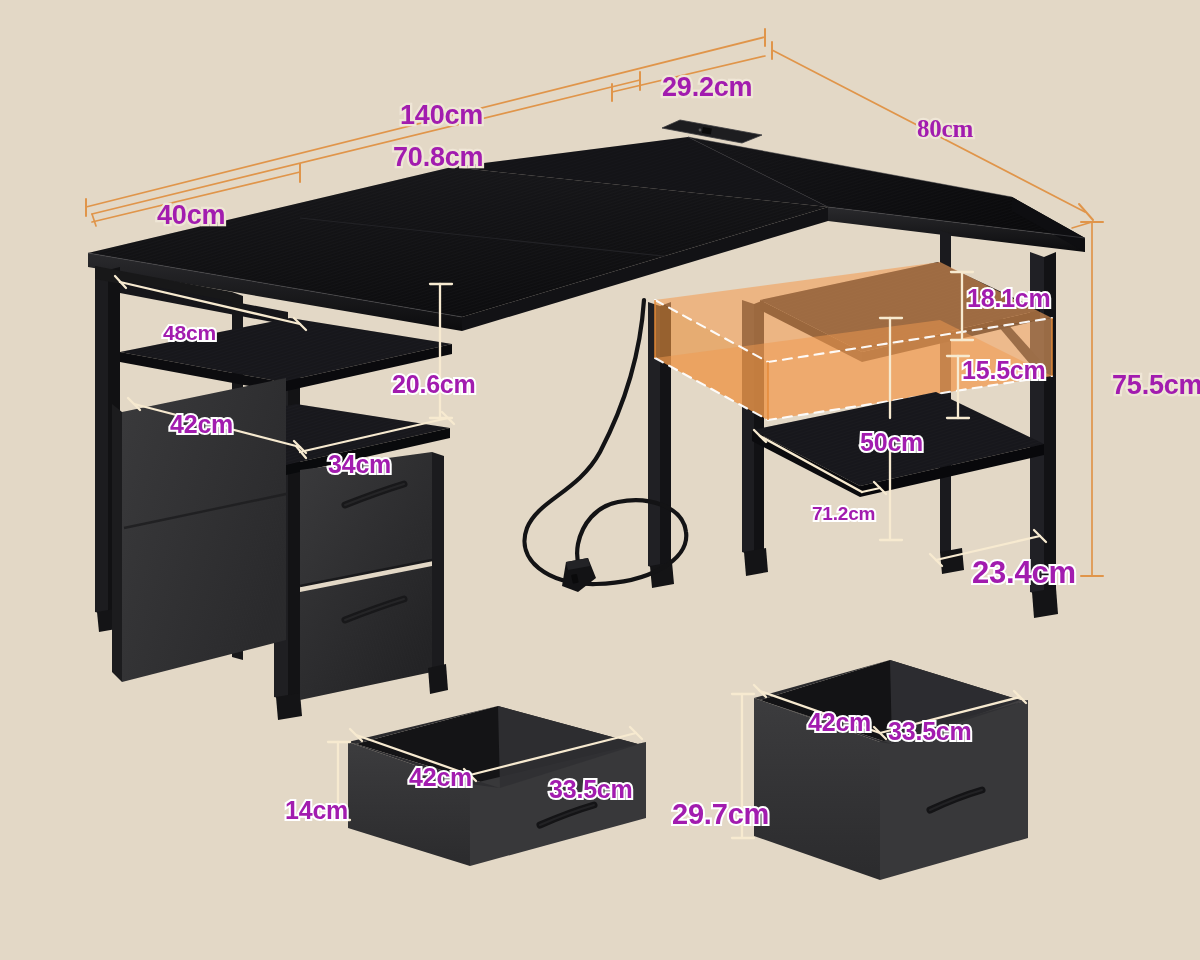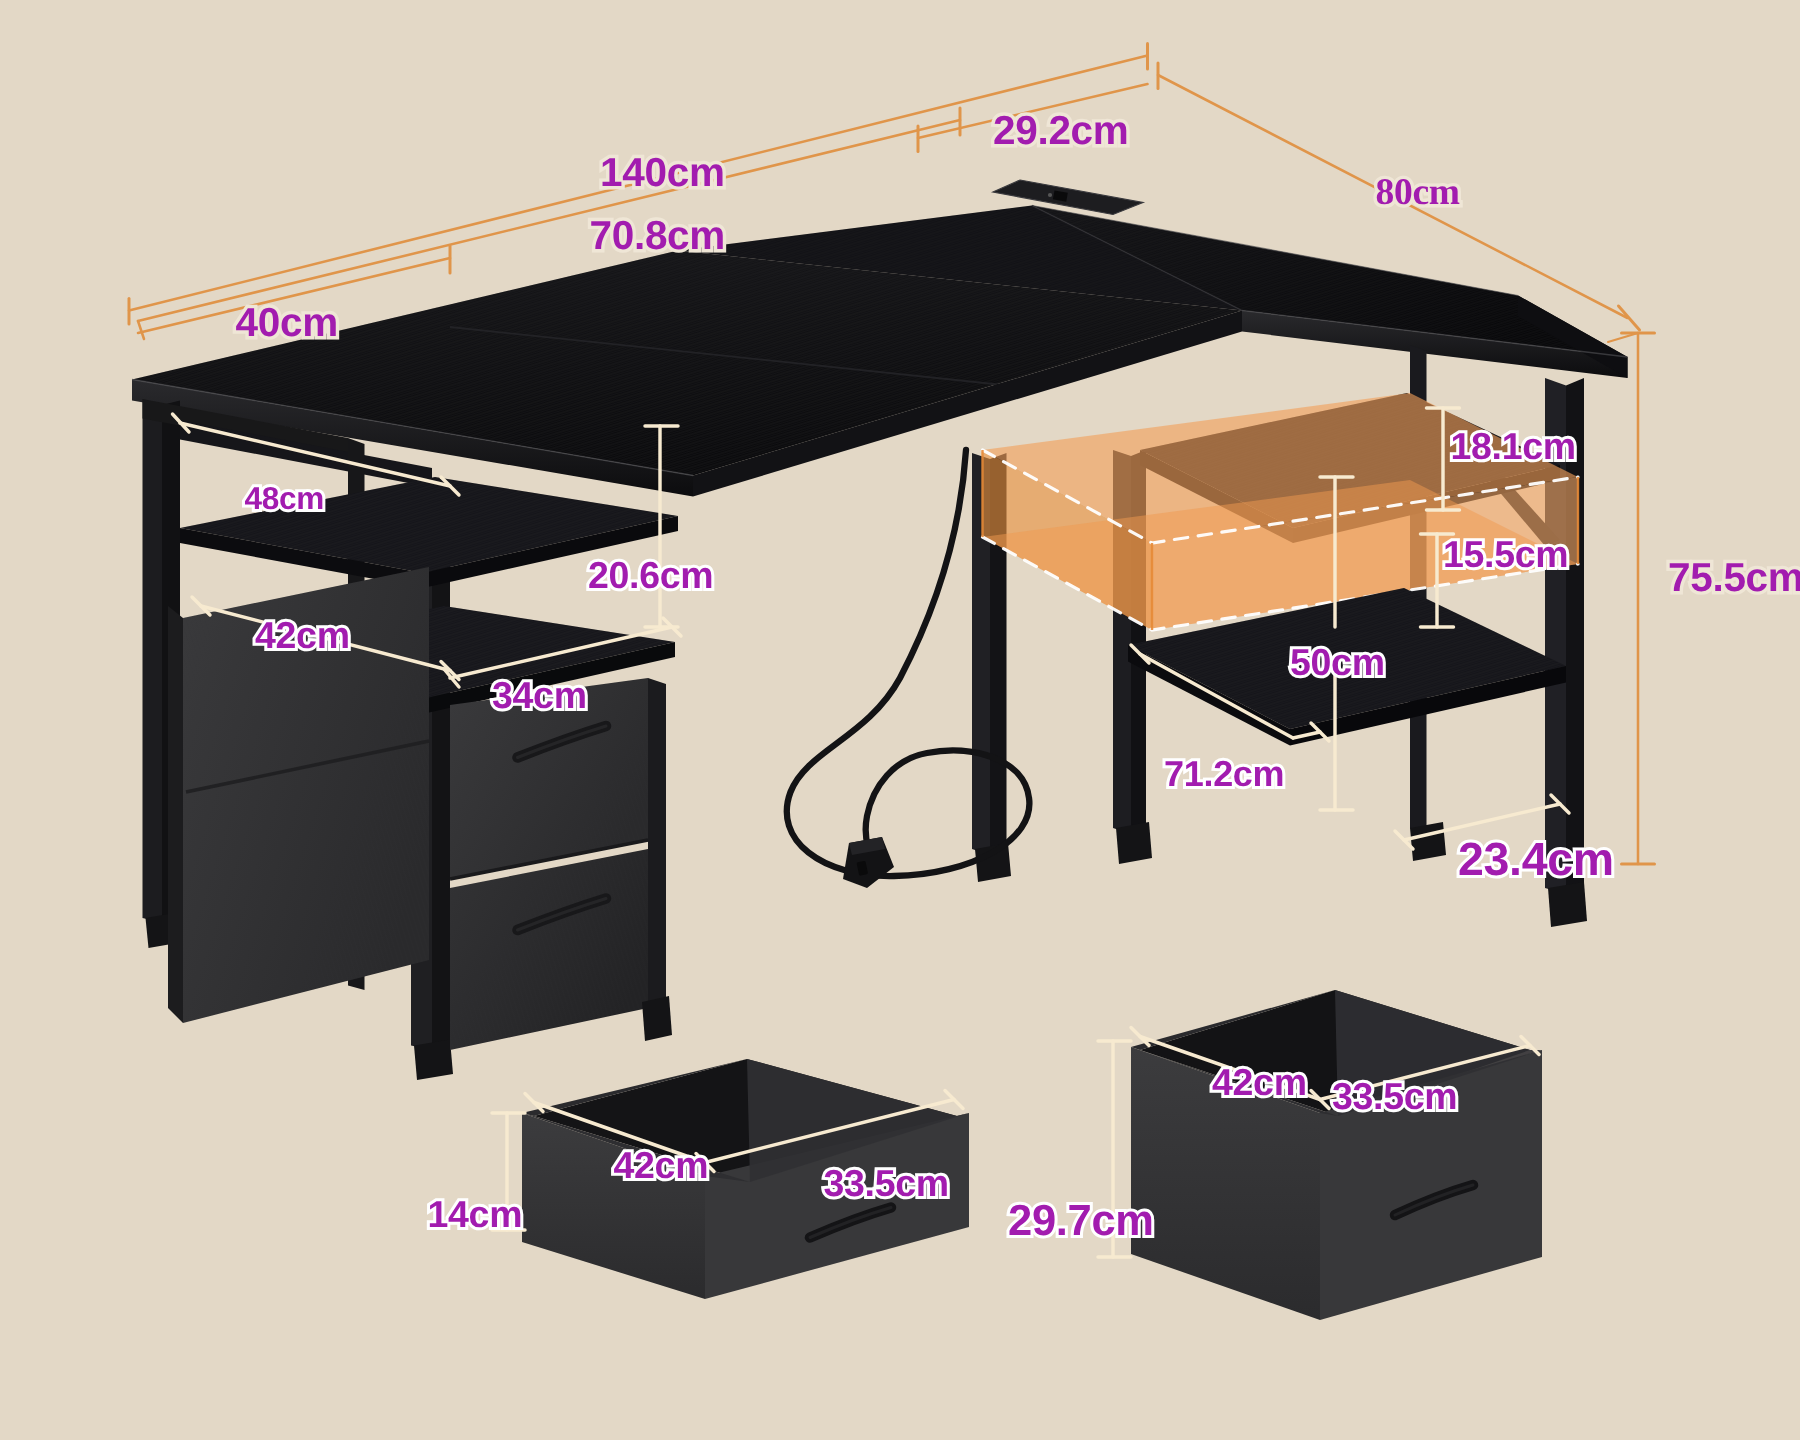--- a/index.html
+++ b/index.html
@@ -345,21 +345,21 @@
       <div class="dimlabel lbl-outer" style="left: 662px; top: 72px; font-size: 27px;">29.2cm</div>
       <div class="dimlabel lbl-outer" style="left: 917px; top: 115px; font-size: 25px; font-family: Liberation Serif, serif;">80cm</div>
       <div class="dimlabel lbl-outer" style="left: 1112px; top: 370px; font-size: 27px;">75.5cm</div>
       <div class="dimlabel" style="left: 163px; top: 300px; font-size: 21px; margin-top: 21px;">48cm</div>
       <div class="dimlabel" style="left: 170px; top: 410px; font-size: 25px;">42cm</div>
       <div class="dimlabel" style="left: 392px; top: 370px; font-size: 25px;">20.6cm</div>
       <div class="dimlabel" style="left: 328px; top: 450px; font-size: 25px;">34cm</div>
       <div class="dimlabel" style="left: 967px; top: 284px; font-size: 25px;">18.1cm</div>
       <div class="dimlabel" style="left: 962px; top: 356px; font-size: 25px;">15.5cm</div>
       <div class="dimlabel" style="left: 860px; top: 428px; font-size: 25px;">50cm</div>
-      <div class="dimlabel" style="left: 776px; top: 503px; font-size: 24px;">71.2cm</div>
+      <div class="dimlabel" style="left: 812px; top: 503px; font-size: 19px;">71.2cm</div>
       <div class="dimlabel" style="left: 972px; top: 555px; font-size: 31px;">23.4cm</div>
       <div class="dimlabel" style="left: 285px; top: 770px; font-size: 25px; margin-top: 26px;">14cm</div>
       <div class="dimlabel" style="left: 409px; top: 763px; font-size: 25px;">42cm</div>
       <div class="dimlabel" style="left: 549px; top: 775px; font-size: 25px;">33.5cm</div>
       <div class="dimlabel" style="left: 672px; top: 798px; font-size: 29px;">29.7cm</div>
       <div class="dimlabel" style="left: 808px; top: 708px; font-size: 25px;">42cm</div>
       <div class="dimlabel" style="left: 888px; top: 717px; font-size: 25px;">33.5cm</div>
     </div>
 </div>
 

